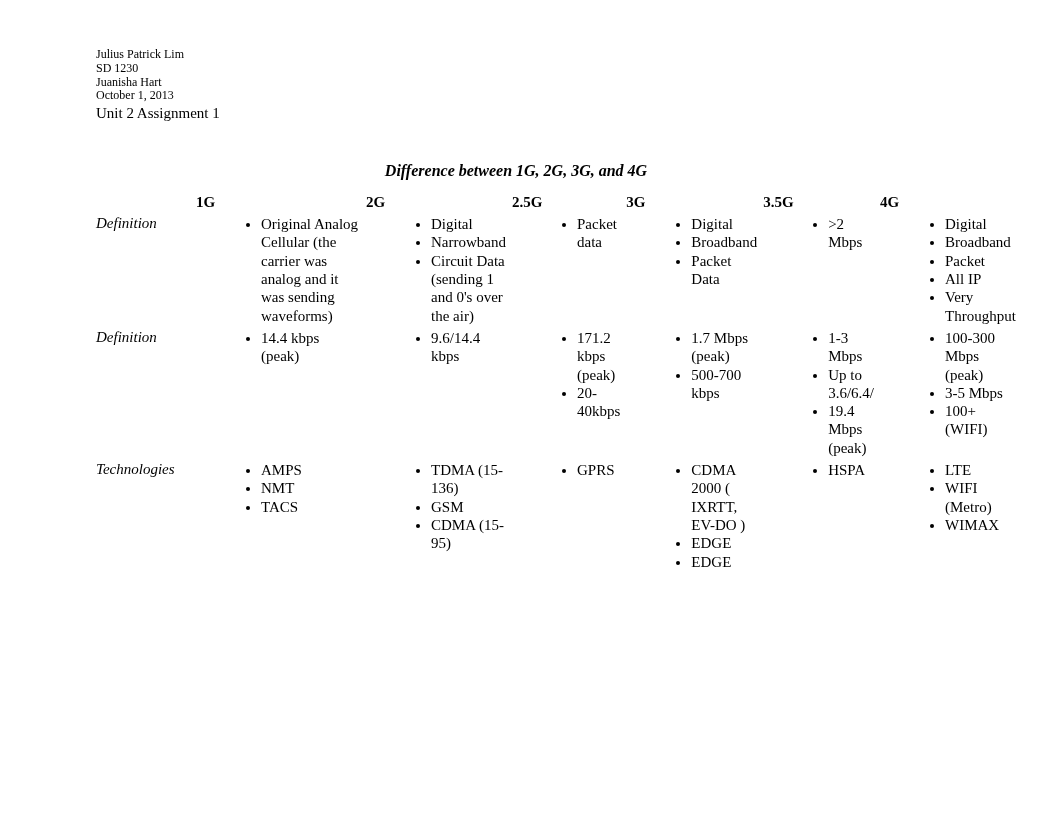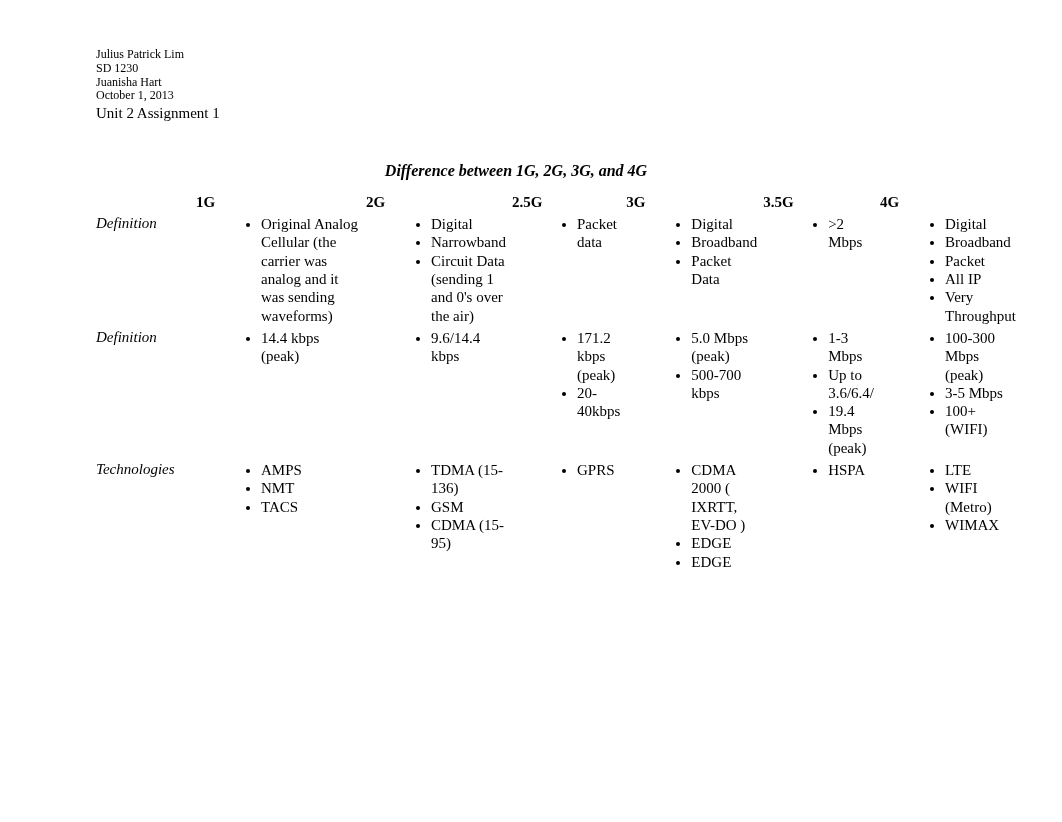--- a/index.html
+++ b/index.html
@@ -145,21 +145,21 @@
           </ul>
         </td>
         <td>
           <ul>
             <li>171.2 kbps (peak)</li>
             <li>20-40kbps</li>
           </ul>
         </td>
         <td>
           <ul>
-            <li>5.0 Mbps (peak)</li>
+            <li>1.7 Mbps (peak)</li>
             <li>500-700 kbps</li>
           </ul>
         </td>
         <td>
           <ul>
             <li>1-3 Mbps</li>
             <li>Up to 3.6/6.4/</li>
             <li>19.4 Mbps (peak)</li>
           </ul>
         </td>

